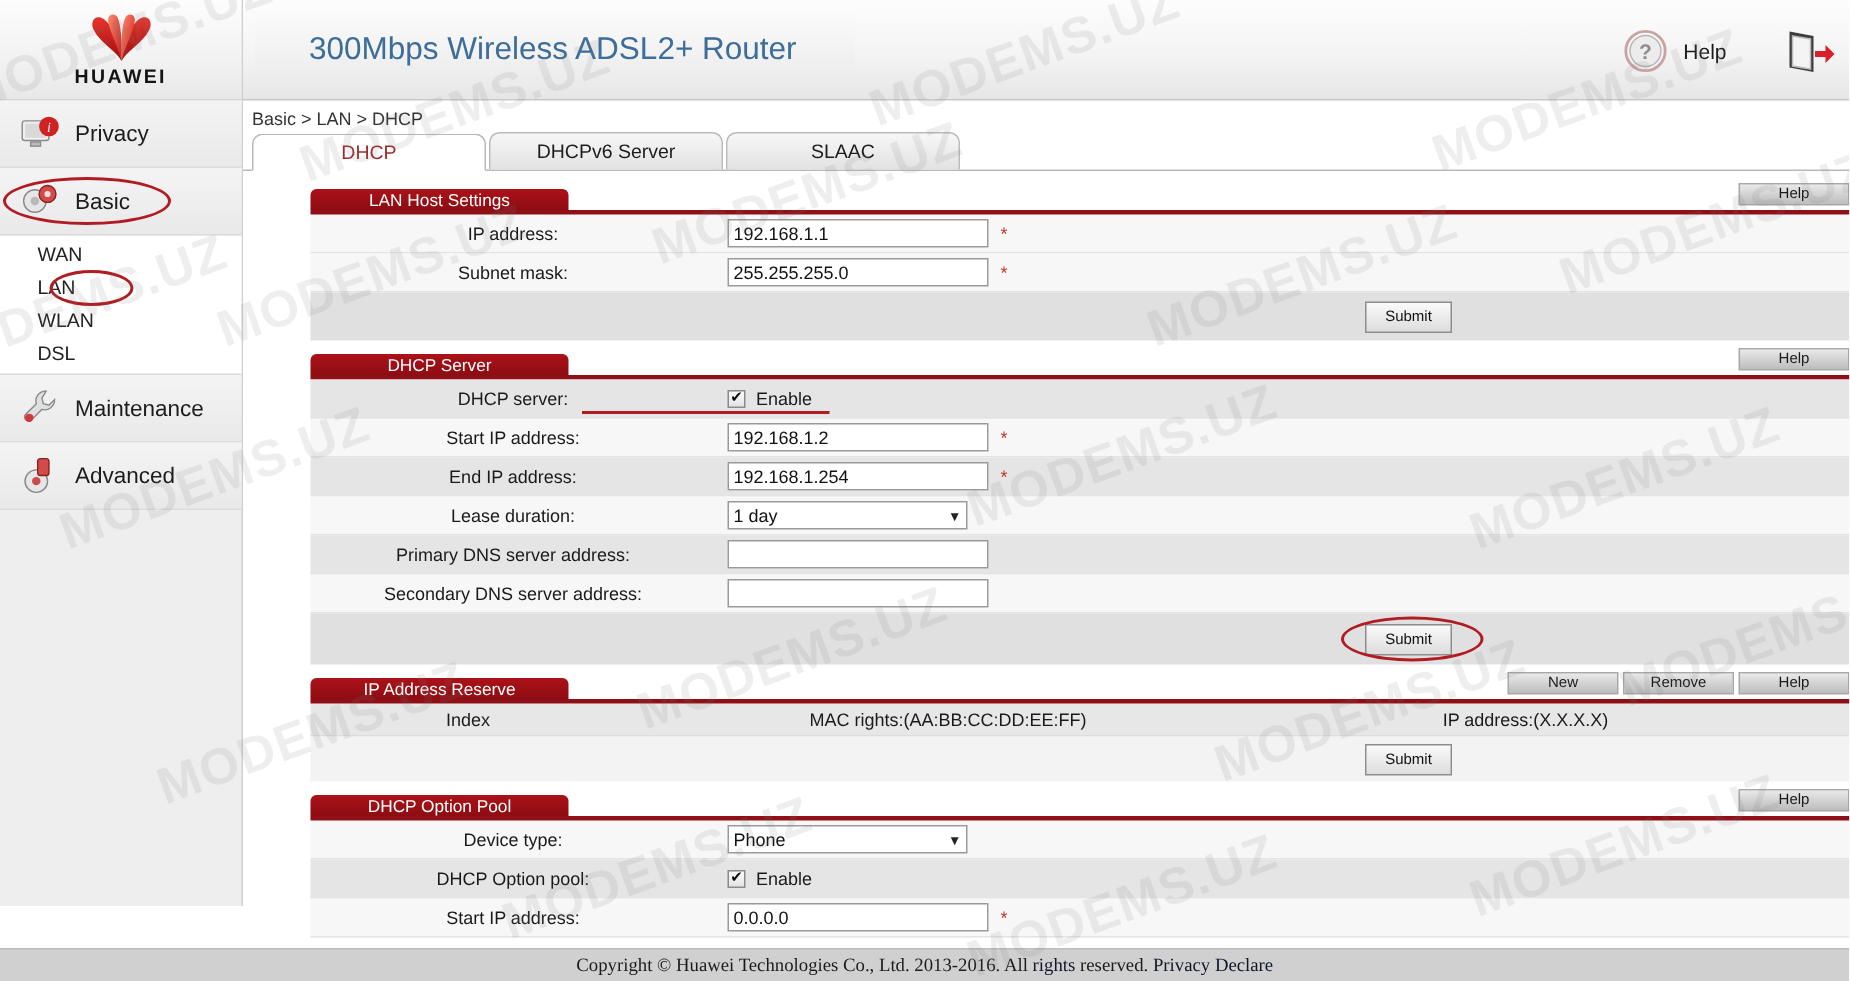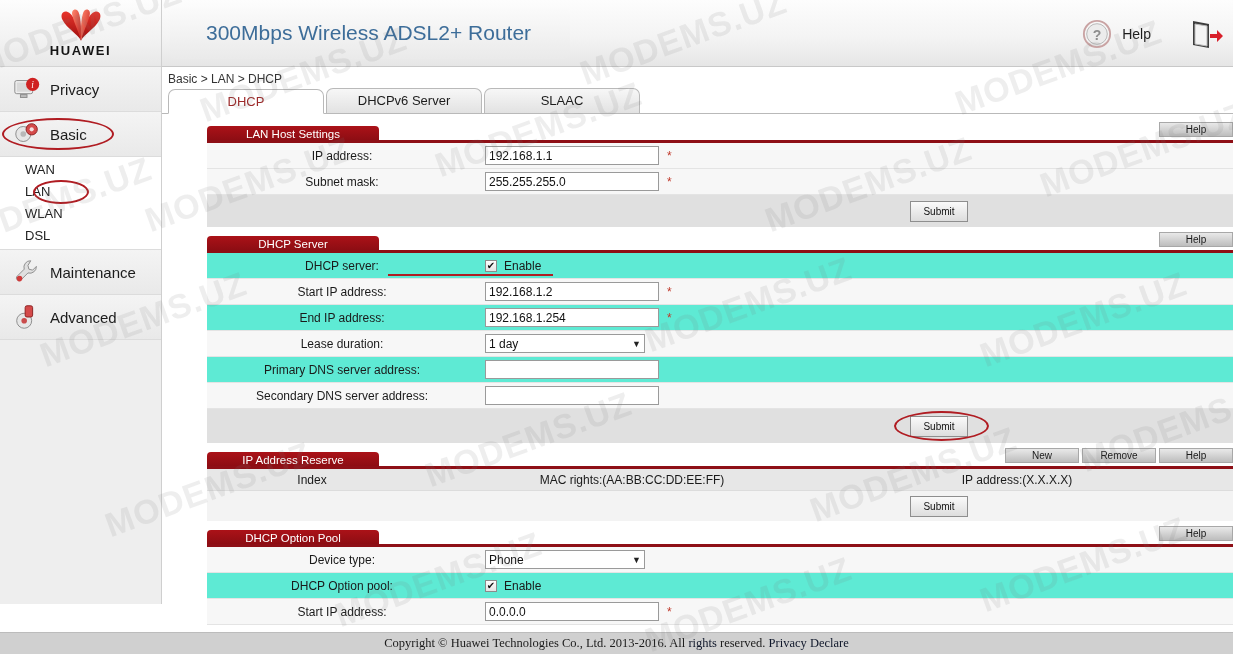--- a/index.html
+++ b/index.html
@@ -180,21 +180,21 @@
   }
   .rows { border-left: 0; }
   .row {
     display: flex; align-items: center;
     height: 26px;
     font-size: 12px;
     color: #1a1a1a;
     border-bottom: 1px solid #e4e4e4;
   }
   .row.alt  { background: #f7f7f7; }
-  .row.alt2 { background: #5eead4; }
+  .row.alt2 { background: #e5e5e5; }
   .lbl {
     width: 278px;
     text-align: center;
     padding-right: 8px;
     color: #1a1a1a;
   }
   .val { display: flex; align-items: center; }
   .txtfield {
     width: 174px; height: 19px;
     border: 1px solid #9a9a9a;

